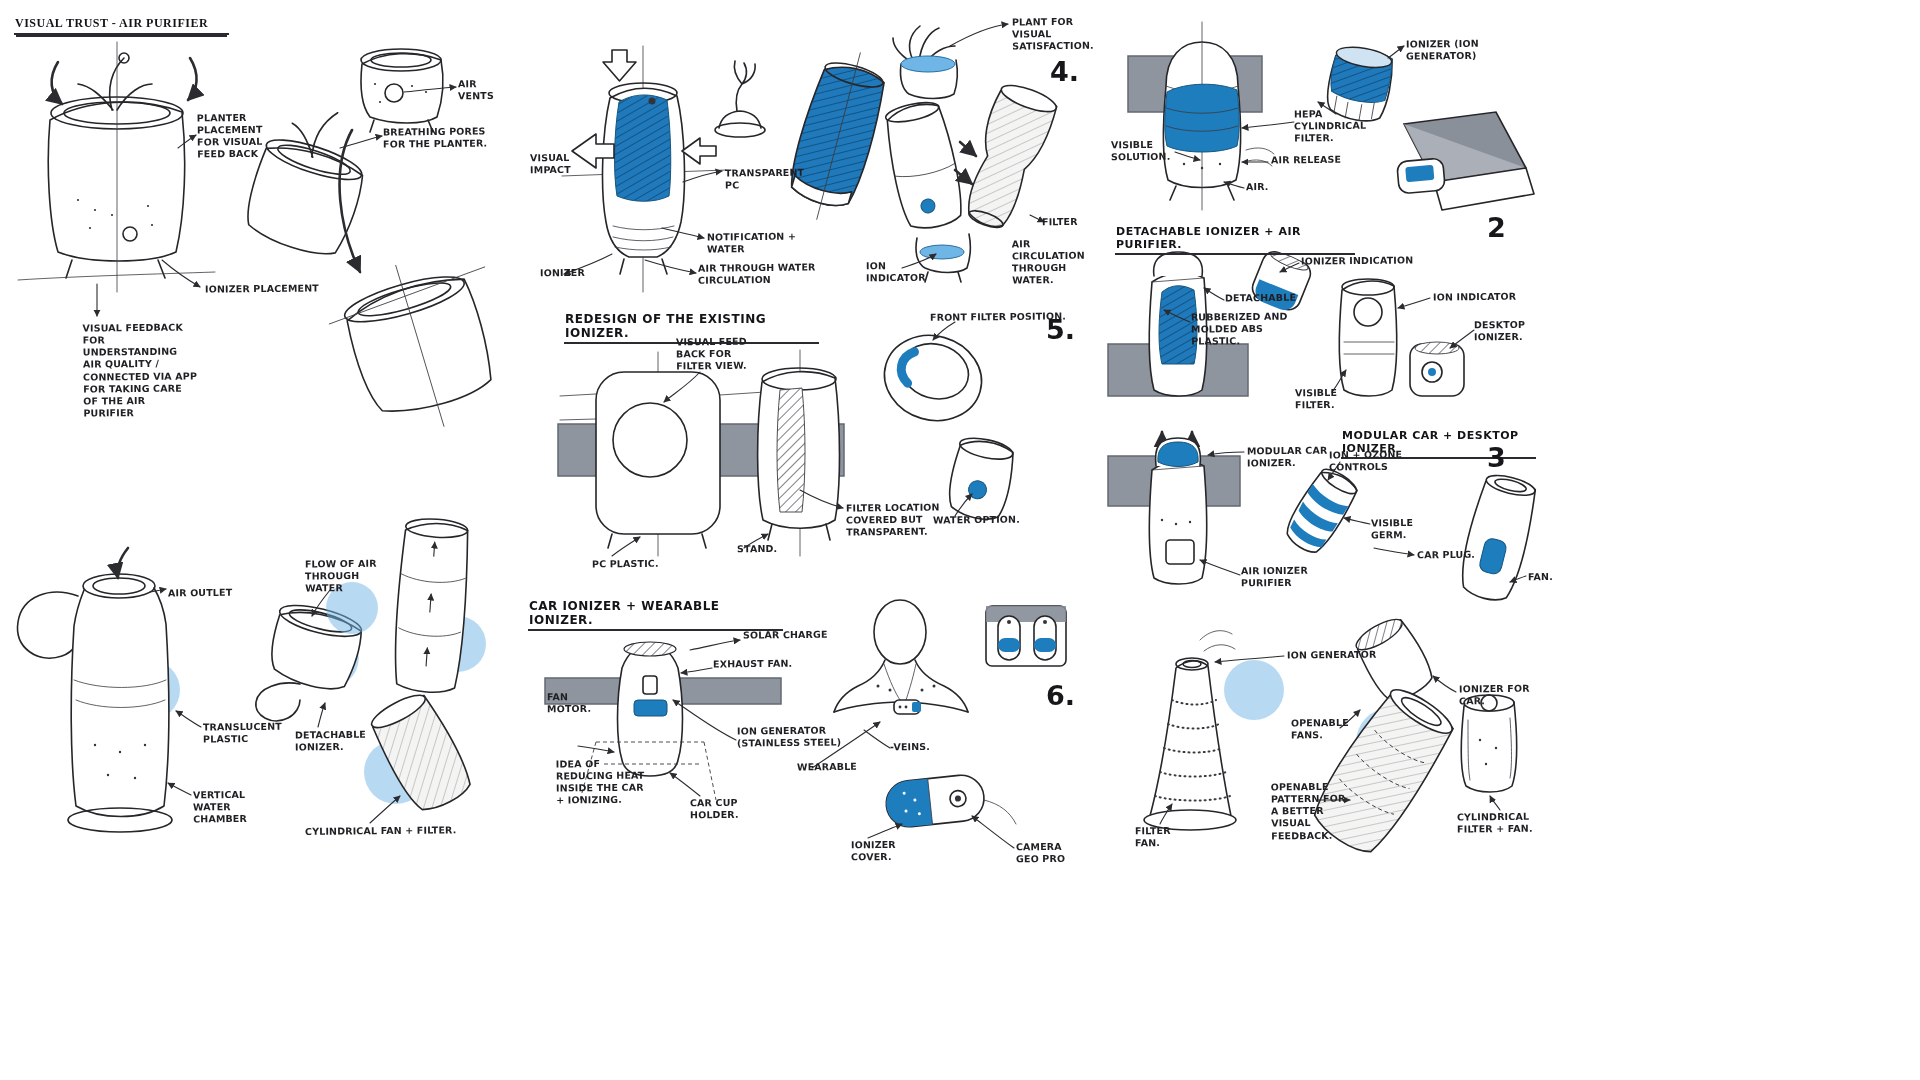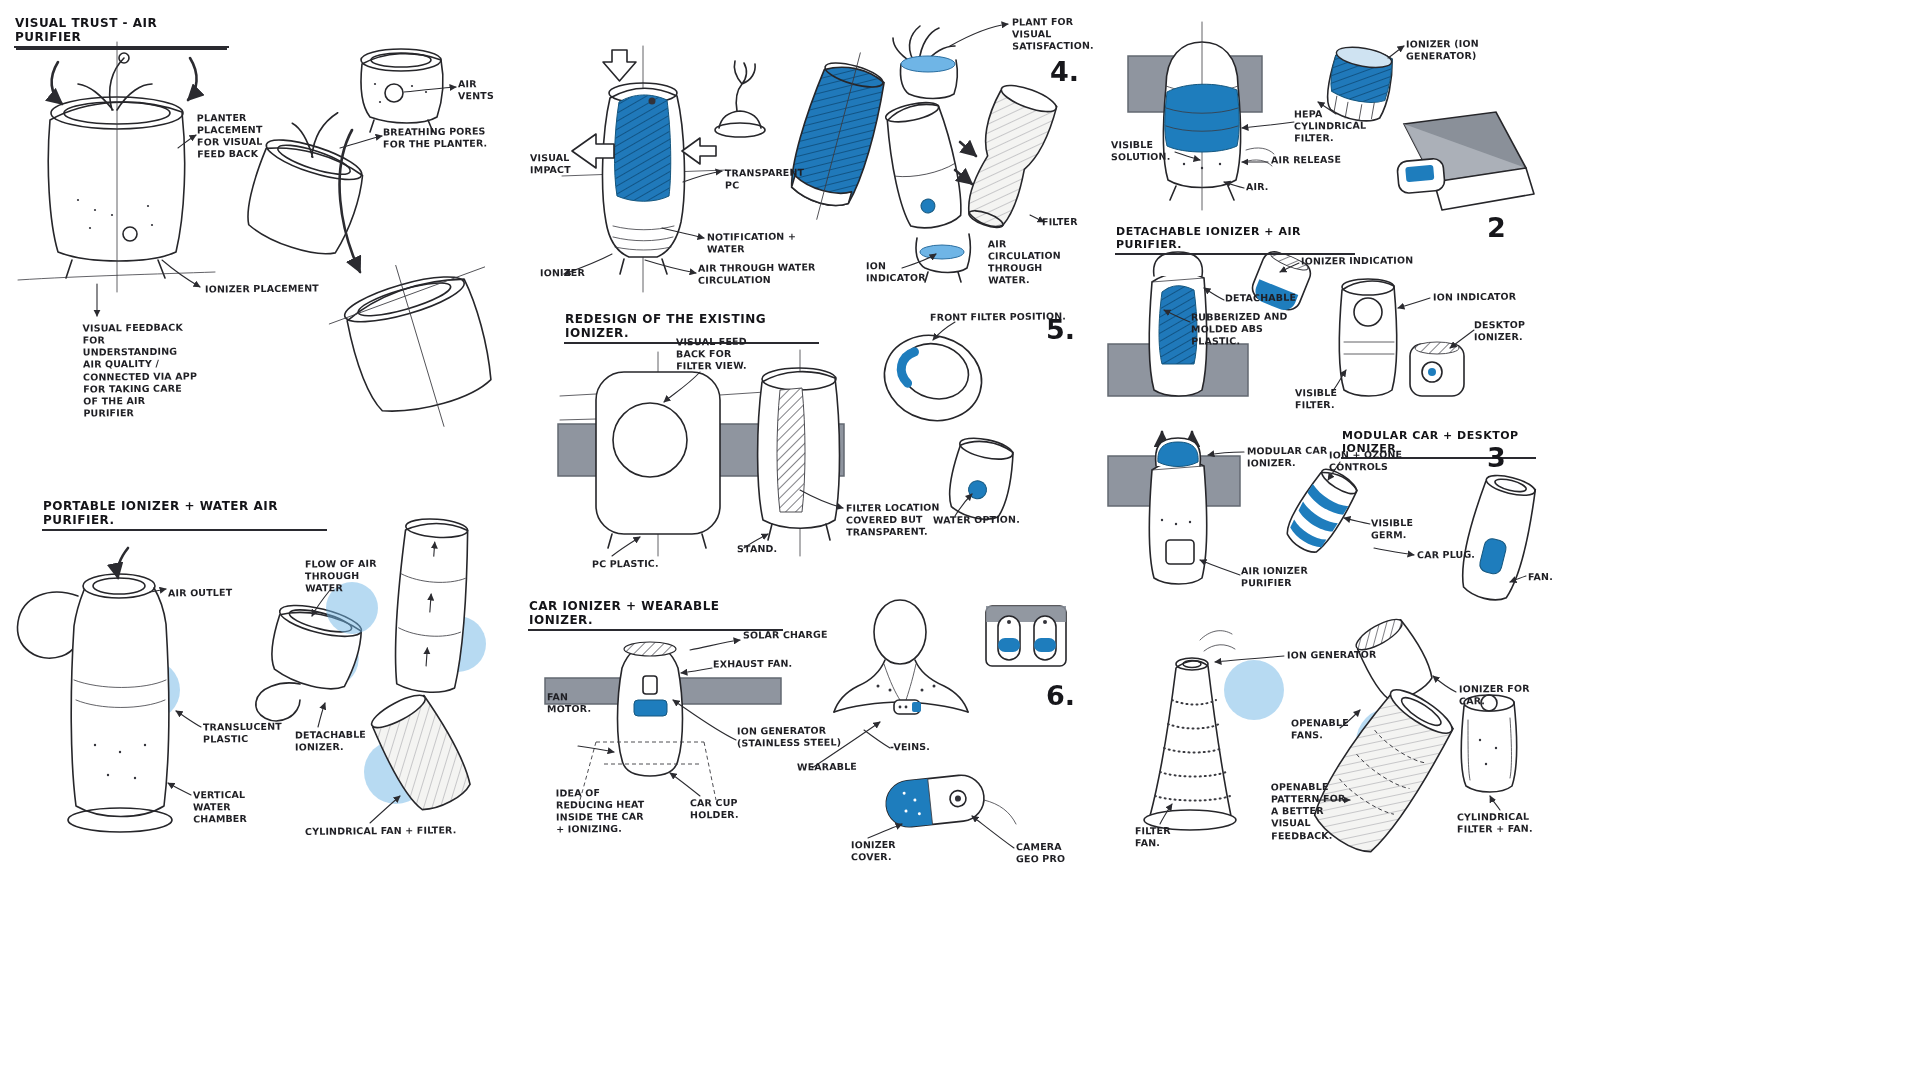--- a/index.html
+++ b/index.html
@@ -5,21 +5,21 @@
   * { margin:0; padding:0; box-sizing:border-box; }
   html,body { width:1920px; height:1080px; background:#ffffff; overflow:hidden; }
   body { font-family:"DejaVu Sans", sans-serif; position:relative; }
   #sheet { position:absolute; inset:0; width:1920px; height:1080px; background:#fff; }
   #art { position:absolute; left:0; top:0; z-index:1; }
   .label { position:absolute; z-index:3; font-size:9.5px; line-height:1.28; letter-spacing:.15px;
            color:#1f1f24; font-weight:700; text-transform:uppercase; transform:rotate(-0.6deg); }
   .title { position:absolute; z-index:3; font-size:12px; font-weight:700; letter-spacing:.5px;
            color:#141418; border-bottom:2.2px solid #2a2a30; padding:0 3px 2px 1px; text-transform:uppercase; }
   .title.small { font-size:11px; }
-  .title.dbl { box-shadow:0 4px 0 -2px #2a2a30; }
+  .title.dbl { box-shadow:0 4px 0 -2px #2a2a30;font-family:Liberation Serif, serif; }
   .bignum { position:absolute; z-index:3; font-size:27px; font-weight:700; color:#17171b; }
   .ink  { fill:none; stroke:#26262a; stroke-width:1.6; stroke-linecap:round; stroke-linejoin:round; }
   .inkf { fill:#ffffff; stroke:#26262a; stroke-width:1.6; stroke-linecap:round; stroke-linejoin:round; }
   .thin { fill:none; stroke:#3a3a40; stroke-width:.8; stroke-linecap:round; }
   .lead { fill:none; stroke:#2b2b30; stroke-width:1.1; stroke-linecap:round; }
   .flow { fill:none; stroke:#2b2b30; stroke-width:2.6; stroke-linecap:round; }
   .dash { fill:none; stroke:#3a3a40; stroke-width:.9; stroke-dasharray:4 3; }
   .lblue{ fill:#70b6e6; opacity:.5; }
   .blue { fill:#1e7dbd; stroke:#15577f; stroke-width:1; }
   .grayband { fill:#868d97; stroke:#565c66; stroke-width:1.5; opacity:.92; }
@@ -436,46 +436,45 @@
   <span class="label" style="left:83px;top:322px;width:115px">VISUAL FEEDBACK FOR UNDERSTANDING AIR QUALITY / CONNECTED VIA APP FOR TAKING CARE OF THE AIR PURIFIER</span>
 
   <span class="label" style="left:530px;top:152px;width:55px">VISUAL IMPACT</span>
   <span class="label" style="left:725px;top:167px;width:95px">TRANSPARENT PC</span>
   <span class="label" style="left:707px;top:231px;width:95px">NOTIFICATION + WATER</span>
   <span class="label" style="left:698px;top:262px;width:135px">AIR THROUGH WATER CIRCULATION</span>
   <span class="label" style="left:540px;top:267px;width:60px">IONIZER</span>
   <span class="label" style="left:1012px;top:16px;width:100px">PLANT FOR VISUAL SATISFACTION.</span>
   <span class="bignum" style="left:1050px;top:56px">4.</span>
   <span class="label" style="left:866px;top:260px;width:70px">ION INDICATOR</span>
-  <span class="label" style="left:988px;top:238px;width:85px">AIR CIRCULATION THROUGH WATER.</span>
+  <span class="label" style="left:1012px;top:238px;width:85px">AIR CIRCULATION THROUGH WATER.</span>
   <span class="label" style="left:1042px;top:216px;width:50px">FILTER</span>
 
   <span class="title" style="left:564px;top:312px;width:255px">REDESIGN OF THE EXISTING IONIZER.</span>
   <span class="label" style="left:676px;top:336px;width:85px">VISUAL FEED BACK FOR FILTER VIEW.</span>
   <span class="label" style="left:930px;top:311px;width:150px">FRONT FILTER POSITION.</span>
   <span class="bignum" style="left:1046px;top:314px">5.</span>
   <span class="label" style="left:846px;top:502px;width:95px">FILTER LOCATION COVERED BUT TRANSPARENT.</span>
   <span class="label" style="left:592px;top:558px;width:85px">PC PLASTIC.</span>
   <span class="label" style="left:737px;top:543px;width:55px">STAND.</span>
   <span class="label" style="left:933px;top:514px;width:95px">WATER OPTION.</span>
 
-  <span class="title" style="left:42px;top:499px;width:285px">PORTABLE IONIZER + WATER AIR PURIFIER.</span>
   <span class="label" style="left:168px;top:587px;width:75px">AIR OUTLET</span>
   <span class="label" style="left:305px;top:558px;width:85px">FLOW OF AIR THROUGH WATER</span>
   <span class="label" style="left:203px;top:721px;width:95px">TRANSLUCENT PLASTIC</span>
   <span class="label" style="left:193px;top:789px;width:85px">VERTICAL WATER CHAMBER</span>
   <span class="label" style="left:295px;top:729px;width:90px">DETACHABLE IONIZER.</span>
   <span class="label" style="left:305px;top:825px;width:170px">CYLINDRICAL FAN + FILTER.</span>
 
   <span class="title" style="left:528px;top:599px;width:255px">CAR IONIZER + WEARABLE IONIZER.</span>
   <span class="label" style="left:743px;top:629px;width:105px">SOLAR CHARGE</span>
   <span class="label" style="left:713px;top:658px;width:90px">EXHAUST FAN.</span>
   <span class="label" style="left:547px;top:691px;width:55px">FAN MOTOR.</span>
   <span class="label" style="left:737px;top:725px;width:105px">ION GENERATOR (STAINLESS STEEL)</span>
-  <span class="label" style="left:556px;top:787px;width:95px">IDEA OF REDUCING HEAT INSIDE THE CAR + IONIZING.</span>
+  <span class="label" style="left:556px;top:758px;width:95px">IDEA OF REDUCING HEAT INSIDE THE CAR + IONIZING.</span>
   <span class="label" style="left:690px;top:797px;width:60px">CAR CUP HOLDER.</span>
   <span class="label" style="left:797px;top:761px;width:80px">WEARABLE</span>
   <span class="label" style="left:890px;top:741px;width:60px">-VEINS.</span>
   <span class="label" style="left:851px;top:839px;width:70px">IONIZER COVER.</span>
   <span class="label" style="left:1016px;top:841px;width:65px">CAMERA GEO PRO</span>
   <span class="bignum" style="left:1046px;top:680px">6.</span>
 
   <span class="label" style="left:1406px;top:38px;width:105px">IONIZER (ION GENERATOR)</span>
   <span class="label" style="left:1294px;top:108px;width:90px">HEPA CYLINDRICAL FILTER.</span>
   <span class="label" style="left:1111px;top:139px;width:65px">VISIBLE SOLUTION.</span>

